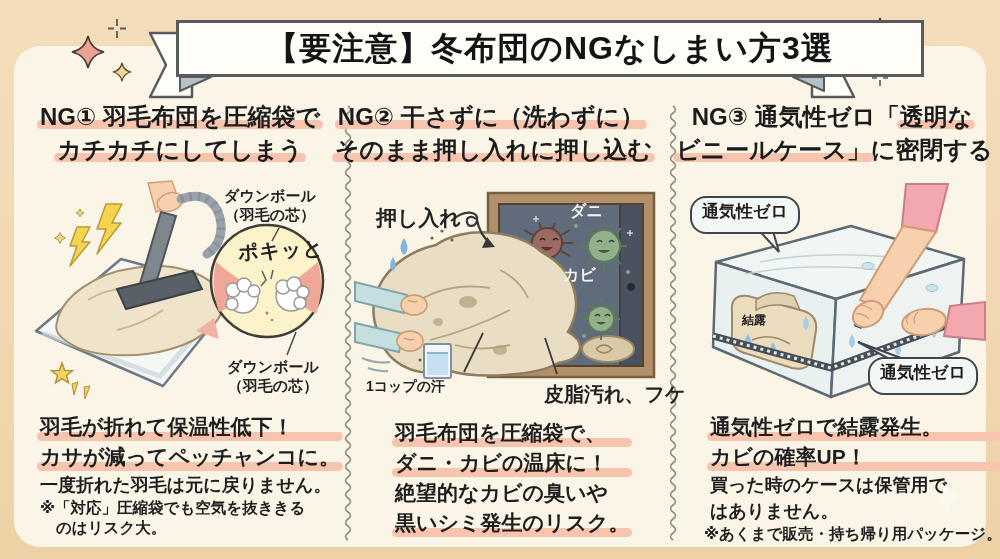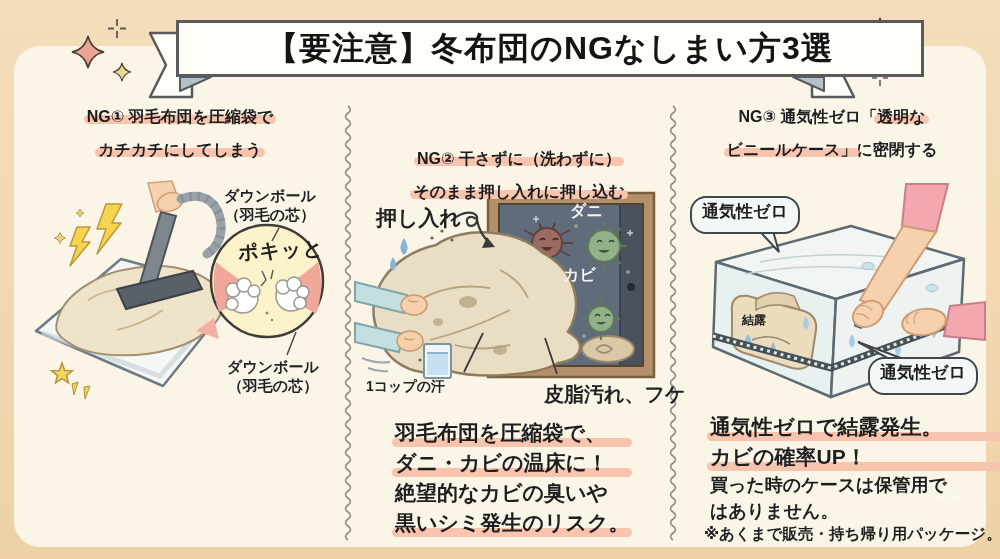--- a/index.html
+++ b/index.html
@@ -7,21 +7,21 @@
     background:linear-gradient(180deg,#f4ddba 0%,#f1d8b2 55%,#eed2a6 100%);
     font-family:"Liberation Sans","DejaVu Sans",sans-serif;color:#1e1e1e;}
   .panel{position:absolute;left:14px;top:46px;width:972px;height:501px;
     background:#fbf5e8;border-radius:26px;}
   .art{position:absolute;left:0;top:0;width:1000px;height:559px;}
   .ribbon-band{position:absolute;left:176px;top:20px;width:748px;height:57px;
     background:#fffdf7;border:3px solid #595a5e;box-sizing:border-box;
     display:flex;align-items:center;justify-content:center;z-index:5;}
   .ribbon-band .t{font-size:32px;font-weight:800;letter-spacing:1px;color:#141414;white-space:nowrap;}
   .abs{position:absolute;z-index:6;}
-  .heading{position:absolute;text-align:center;font-weight:800;font-size:16px;
+  .heading{position:absolute;text-align:center;font-weight:800;font-size:24px;
     line-height:33px;color:#1c1c1c;z-index:6;white-space:nowrap;}
   .hl{position:relative;z-index:0;}
   .hl::after{content:"";position:absolute;left:-3px;right:-3px;bottom:1px;height:9px;
     background:#f7c4ae;border-radius:5px;z-index:-1;}
   .lab{font-weight:800;color:#222;white-space:nowrap;z-index:6;}
   .lab-white{color:#f4f4f2;margin-left:12px;}
   .pill{display:inline-block;padding:2px 10px 9px;background:#f4f8f5;
     border:2.5px solid #3f464c;border-radius:16px;font-size:17px;font-weight:800;
     white-space:nowrap;z-index:7;}
   .body-block{position:absolute;z-index:6;}
@@ -199,22 +199,29 @@
   </div>
   <div class="abs lab" style="left:205px;top:186px;width:130px;text-align:center;font-size:15px;line-height:19px;">
     <span>ダウンボール</span><br>
     <span>（羽毛の芯）</span>
   </div>
   <div class="abs lab" style="left:238px;top:237px;font-size:20px;letter-spacing:1px;transform:rotate(-3deg);">ポキッと</div>
   <div class="abs lab" style="left:208px;top:357px;width:130px;text-align:center;font-size:15px;line-height:19px;">
     <span>ダウンボール</span><br>
     <span>（羽毛の芯）</span>
   </div>
-
-  <div class="heading" style="left:363px;top:100px;width:312px;margin-top:42px;">
+  <div class="body-block" style="left:40px;top:412px;">
+    <span class="b-lg hl">羽毛が折れて保温性低下！</span>
+    <span class="b-lg hl">カサが減ってペッチャンコに。</span>
+    <span class="b-md">一度折れた羽毛は元に戻りません。</span>
+    <span class="b-sm">※「対応」圧縮袋でも空気を抜ききる</span>
+    <span class="b-sm indent">のはリスク大。</span>
+  </div>
+
+  <div class="heading" style="left:335px;top:100px;width:312px;">
     <span class="hl">NG② 干さずに（洗わずに）</span><br>
     <span class="hl">そのまま押し入れに押し込む</span>
   </div>
   <div class="abs lab" style="left:376px;top:204px;font-size:21px;">押し入れ</div>
   <div class="abs lab lab-white" style="left:558px;top:201px;font-size:16px;">ダニ</div>
   <div class="abs lab lab-white" style="left:551px;top:265px;font-size:16px;">カビ</div>
   <div class="abs lab" style="left:366px;top:378px;font-size:14px;">1コップの汗</div>
   <div class="abs lab" style="left:544px;top:381px;font-size:20px;">皮脂汚れ、フケ</div>
   <div class="body-block" style="left:395px;top:418px;">
     <span class="b-lg hl">羽毛布団を圧縮袋で、</span>

